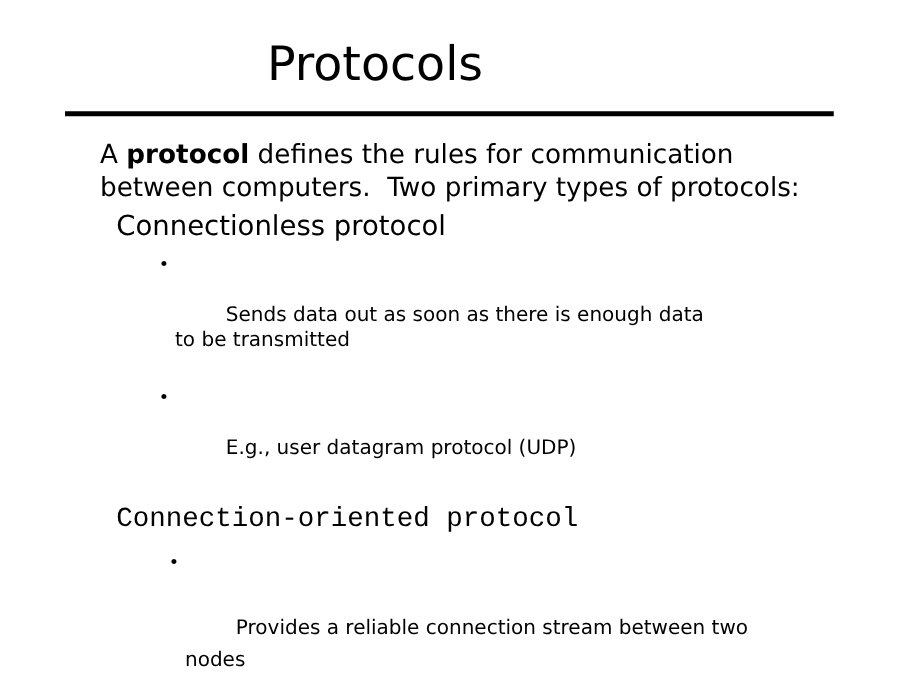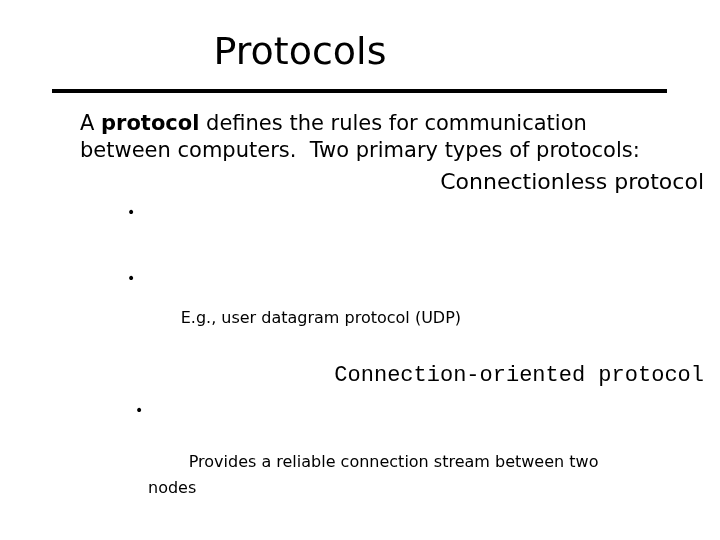--- a/index.html
+++ b/index.html
@@ -63,26 +63,25 @@
     font-weight: 400;
     color: #000000;
     white-space: pre-wrap;
   }
   .lead-paragraph b {
     font-weight: 700;
   }
 
   .level2-heading {
     margin: 0;
-    padding: 3px 16px 0 93px;
+    padding: 3px 3px 0 93px;
     font-size: 22px;
     line-height: 30px;
     font-weight: 400;
     color: #000000;
-    text-align: right;
   }
   .level2-heading.second {
     padding-top: 13px;
     font-family: Liberation Mono, monospace;
   }
 
   ul.bullets {
     list-style: none;
     margin: 0;
     padding: 0;
@@ -143,20 +142,21 @@
 
   <div class="body-area">
 
     <p class="lead-paragraph"><span>A </span><b>protocol</b><span> defines the rules for communication between computers.  Two primary types of protocols:</span></p>
 
     <div class="level2-heading">Connectionless protocol</div>
 
     <ul class="bullets group-one">
       <li>
         <span class="dot">•</span>
+        <span>Sends data out as soon as there is enough data to be transmitted</span>
       </li>
       <li class="spaced">
         <span class="dot">•</span>
         <span>E.g., user datagram protocol (UDP)</span>
       </li>
     </ul>
 
     <div class="level2-heading second">Connection-oriented protocol</div>
 
     <ul class="bullets group-two">

